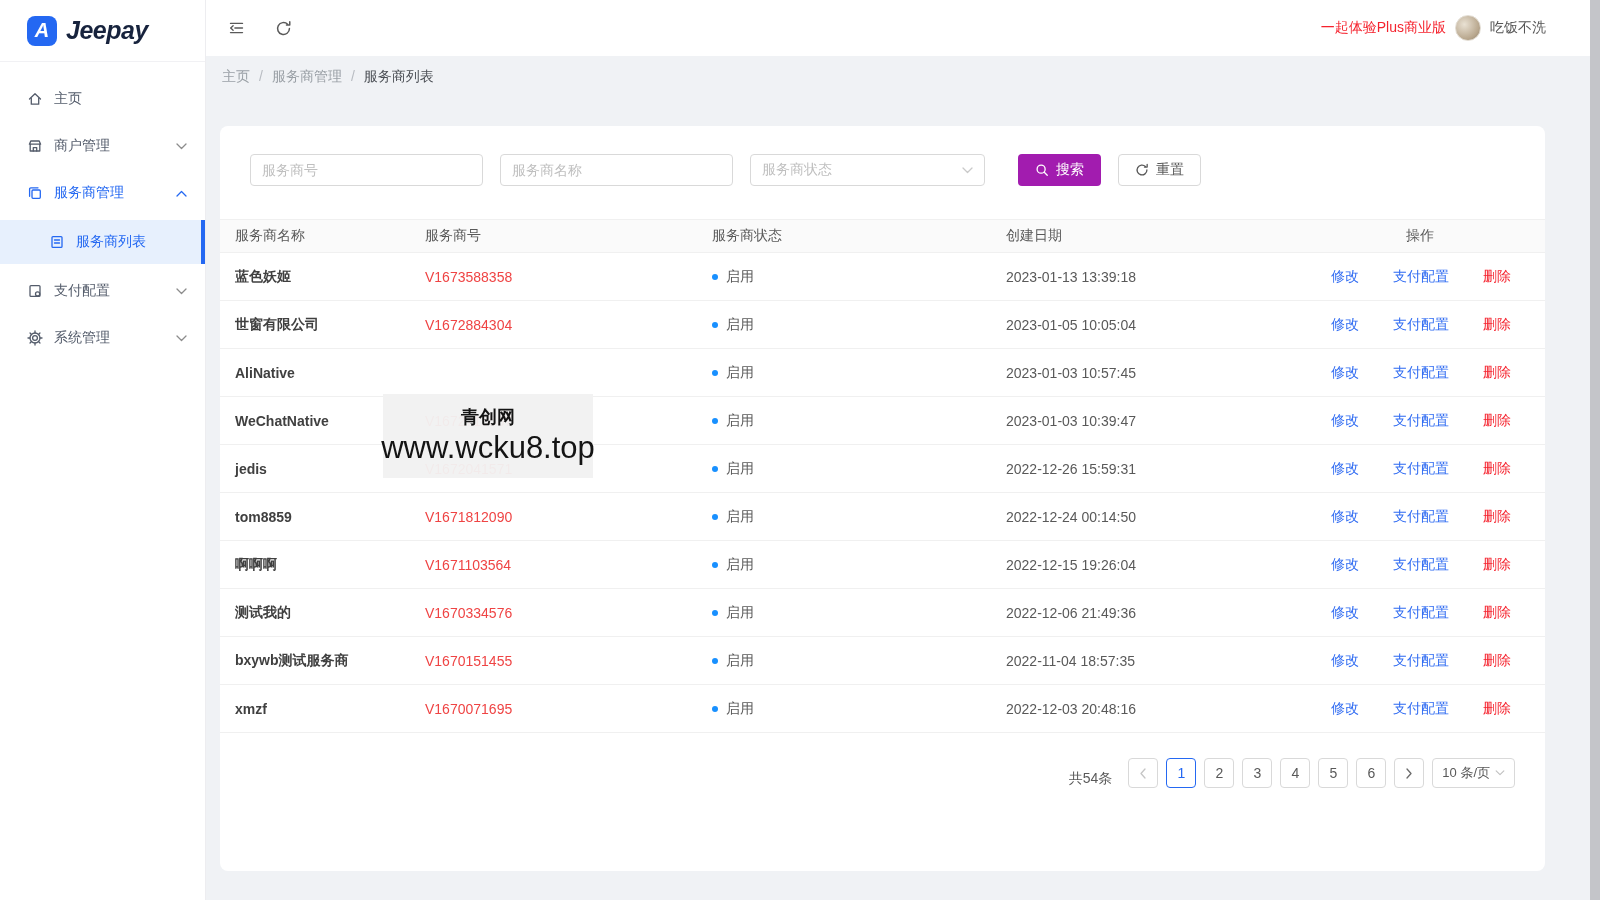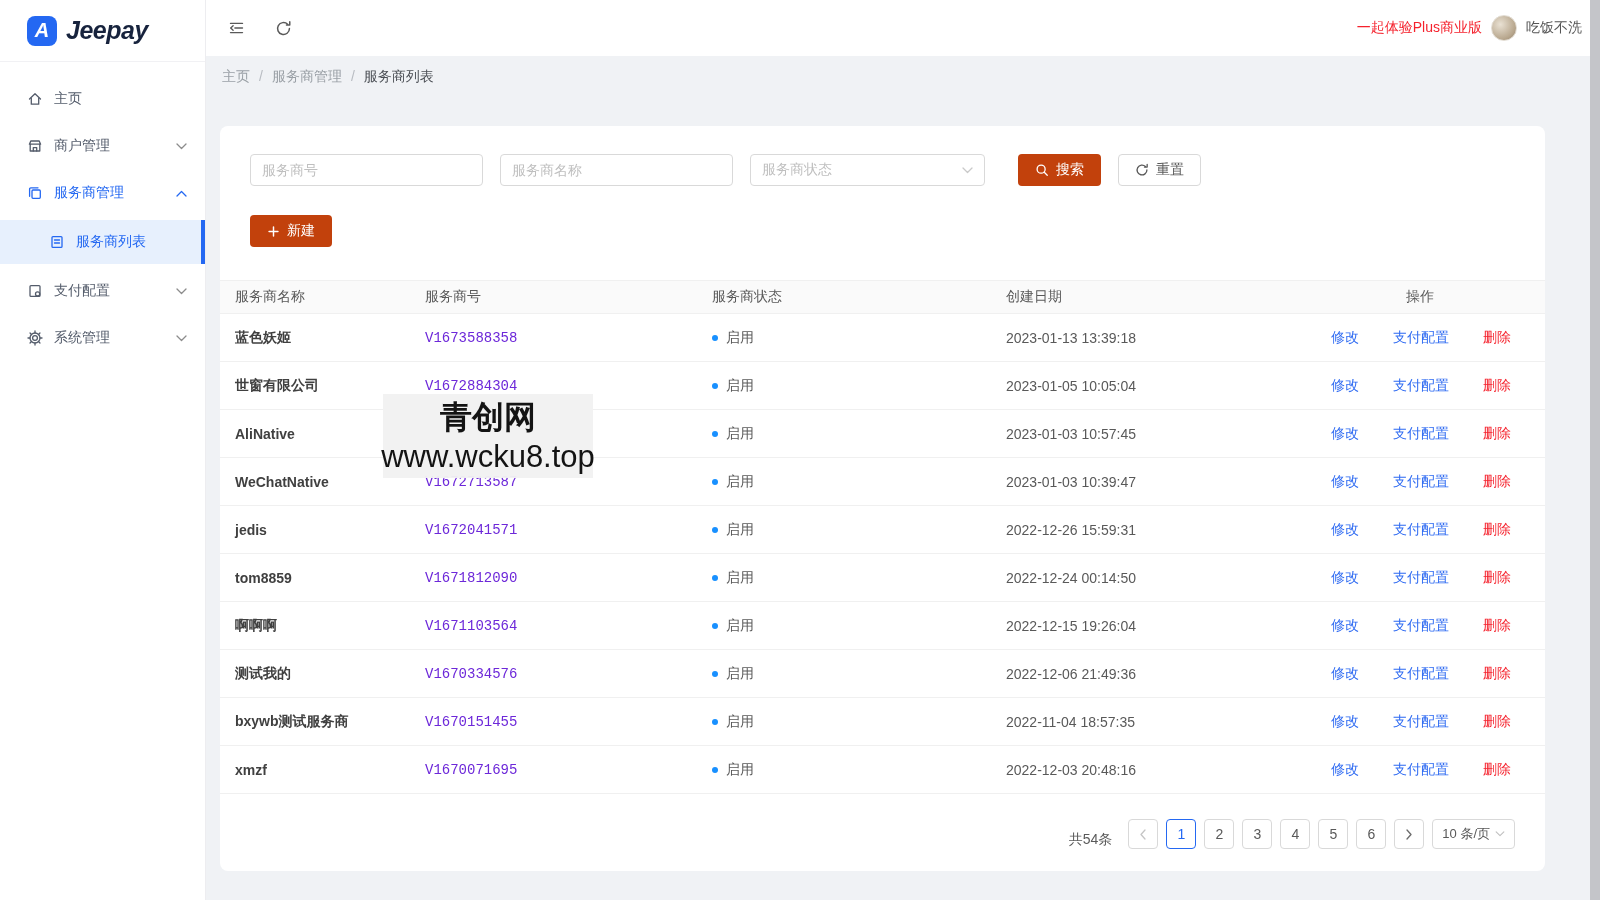--- a/index.html
+++ b/index.html
@@ -16,74 +16,74 @@
   .menu-item .label { flex:1; }
   .menu-item.active { color:#2468f2; }
   .menu-item svg, .submenu-item svg { flex:none; }
   .chev { color:#8c8c8c; }
   .menu-item.active .chev { color:#2468f2; }
   .chev.up { transform:rotate(180deg); }
   .submenu-item { height:44px; margin:2px 0 6px; background:#e7f0fd; color:#2468f2; display:flex; align-items:center; gap:11px; padding-left:49px; position:relative; cursor:pointer; }
   .submenu-item::after { content:""; position:absolute; right:0; top:0; width:4px; height:100%; background:#2468f2; }
 
   
-  .topbar { position:absolute; left:206px; top:0; width:1384px; height:56px; background:#fff; display:flex; align-items:center; padding:0 8px 0 22px; gap:30px; }
+  .topbar { position:absolute; left:206px; top:0; width:1384px; height:56px; background:#fff; display:flex; align-items:center; padding:0 44px 0 22px; gap:30px; }
   .icon-btn { color:#595959; cursor:pointer; display:flex; align-items:center; }
   .topbar-right { margin-left:auto; display:flex; align-items:center; gap:9px; }
   .promo { color:#f5222d; cursor:pointer; text-decoration:none; }
   .avatar { width:26px; height:26px; border-radius:50%; cursor:pointer;
             background:radial-gradient(circle at 35% 35%, #e9e1d3, #b9a88f 65%, #8f7f68); border:1px solid #e2dcd2; }
   .username { color:#555; cursor:pointer; }
 
   
   .breadcrumb { position:absolute; left:222px; top:68px; display:flex; gap:9px; color:#9aa0a6; z-index:2; }
   .breadcrumb .bc-item { cursor:pointer; }
   .breadcrumb .bc-sep { color:#b8bcc2; }
   .breadcrumb .bc-item.current { color:#4b4f55; cursor:default; }
 
   
   .card { position:absolute; left:220px; top:126px; width:1325px; height:745px; background:#fff; border-radius:8px; }
   .filters { padding:28px 30px 0; display:flex; gap:17px; }
   .f-input { width:233px; height:32px; border:1px solid #d9d9d9; border-radius:4px; padding:0 11px; font-size:14px; color:#595959; outline:none; background:#fff; }
   .f-input::placeholder { color:#bfbfbf; }
   .f-select { width:235px; height:32px; border:1px solid #d9d9d9; border-radius:4px; padding:0 11px; display:flex; align-items:center; justify-content:space-between; color:#bfbfbf; cursor:pointer; background:#fff; }
   .btn { height:32px; border-radius:4px; border:1px solid transparent; display:inline-flex; align-items:center; gap:7px; padding:0 16px; font-size:14px; cursor:pointer; }
-  .btn-primary { background:#c2410c; color:#fff; }
+  .btn-primary { background:#a21caf; color:#fff; }
   .btn-default { background:#fff; border-color:#d9d9d9; color:#595959;justify-content:space-between; }
   .btn-search { margin-left:16px; }
   .new-row { padding:29px 30px 0; }
 
   
   .table { margin-top:33px; }
   .tgrid { display:grid; grid-template-columns:190px 287px 294px 324px 1fr; align-items:center; padding:0 15px; }
   .thead { height:34px; background:#fafafa; border-top:1px solid #f0f0f0; border-bottom:1px solid #f0f0f0; color:#595959; font-weight:400; }
   .th-actions { text-align:right; padding-right:96px; }
   .trow { height:48px; border-bottom:1px solid #f0f0f0; }
   .c-name { color:#404040; font-weight:600; }
-  .c-no { color:#6d28d9;font-family:Liberation Mono, monospace; }
+  .c-no { color:#ef4444; }
   .c-status { display:flex; align-items:center; gap:8px; }
   .dot { width:6px; height:6px; border-radius:50%; background:#1890ff; }
   .c-date { color:#595959; }
   .c-actions { display:flex; justify-content:center; gap:34px; padding-right:18px; }
   .op-link { color:#2f6bf2; cursor:pointer; }
   .op-link.danger { color:#f5222d; }
 
   
   .pager { display:flex; justify-content:flex-end; align-items:flex-end; gap:8px; padding:25px 30px 0; color:#595959; }
   .pager-total { margin-right:8px; }
   .page-btn { min-width:30px; height:30px; border:1px solid #d9d9d9; border-radius:4px; background:#fff; color:#595959; font-size:14px; cursor:pointer; display:inline-flex; align-items:center; justify-content:center; }
   .page-btn.active { border-color:#2468f2; color:#2468f2; }
   .page-btn.nav { color:#6b6b6b; }
   .page-btn.disabled { color:#c5c5c5; cursor:default; }
   .size-select { height:30px; border:1px solid #d9d9d9; border-radius:4px; background:#fff; padding:0 9px; display:inline-flex; align-items:center; gap:5px; color:#595959; font-size:13px; cursor:pointer; }
   .size-select .chev { color:#c0c0c0; }
 
   
   .watermark { position:absolute; left:383px; top:394px; width:210px; height:84px; background:rgba(241,241,241,0.96); z-index:30; display:flex; flex-direction:column; align-items:center; justify-content:center; color:#141414; }
-  .wm-1 { font-size:32px; font-weight:600; line-height:1.3; }
+  .wm-1 { font-size:18px; font-weight:600; line-height:1.3; }
   .wm-2 { font-size:31px; line-height:1.2; }
   .scrollbar { position:absolute; right:0; top:0; width:10px; height:900px; background:#c4c5c9; z-index:60; cursor:pointer; }
 </style>
 </head>
 <body>
 
 <aside class="sidebar">
   <div class="logo-row">
     <span class="logo-mark">A</span>
     <span class="logo-text">Jeepay</span>
@@ -213,29 +213,20 @@
     </button>
     <button class="btn btn-default">
       <svg width="14" height="14" viewBox="0 0 16 16" fill="none" stroke="#595959" stroke-width="1.5" stroke-linecap="round" stroke-linejoin="round">
           <path d="M13.6 8 a5.6 5.6 0 1 1 -1.7 -4"></path>
           <polyline points="13.9,1.6 13.9,4.7 10.8,4.7"></polyline>
         </svg>
       <span>重置</span>
     </button>
   </div>
 
-  <div class="new-row">
-    <button class="btn btn-primary">
-      <svg width="13" height="13" viewBox="0 0 16 16" fill="none" stroke="#fff" stroke-width="1.8" stroke-linecap="round">
-          <line x1="8" y1="2.5" x2="8" y2="13.5"></line>
-          <line x1="2.5" y1="8" x2="13.5" y2="8"></line>
-        </svg>
-      <span>新建</span>
-    </button>
-  </div>
 
   <div class="table">
     <div class="tgrid thead">
       <span>服务商名称</span>
       <span>服务商号</span>
       <span>服务商状态</span>
       <span>创建日期</span>
       <span class="th-actions">操作</span>
     </div>
     <div id="table-body">

